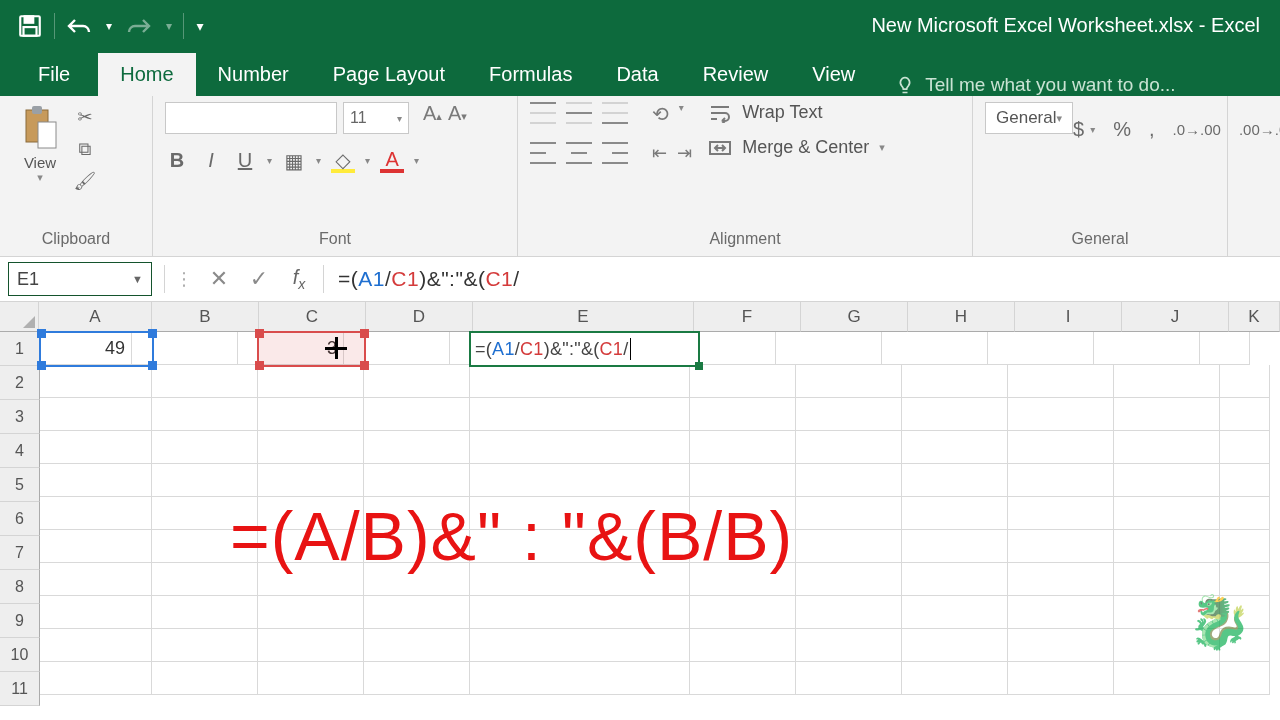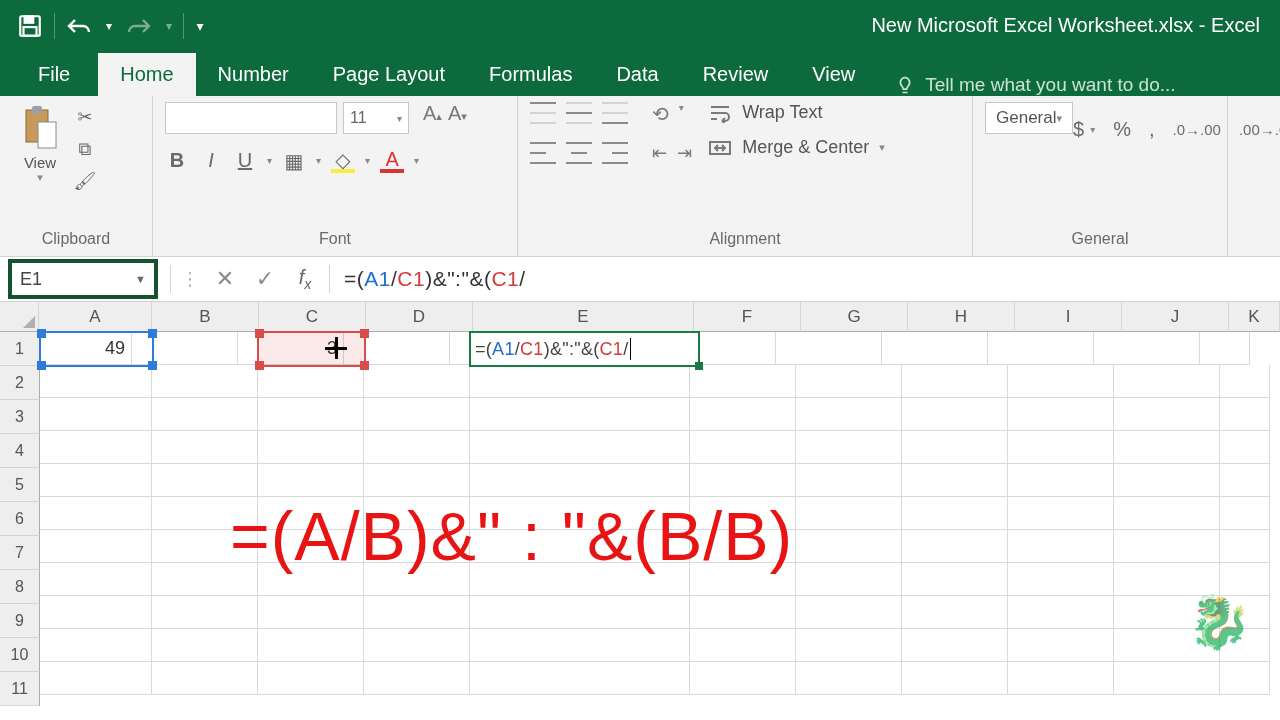--- a/index.html
+++ b/index.html
@@ -38,21 +38,21 @@
 .alignrow{display:flex;gap:10px}
 .alignbtn{width:26px;height:22px;display:flex;flex-direction:column;justify-content:space-between}
 .alignbtn span{height:2px;background:#8a8a8a;display:block}
 .mergebox{display:flex;flex-direction:column;justify-content:center;margin-left:16px;gap:14px}
 .wrap,.merge{display:flex;align-items:center;color:#555;font-size:18px;gap:10px}
 
 .numfmt{width:195px;height:30px;border:1px solid #c8c8c8;background:#fff;display:flex;align-items:center;padding:0 10px;justify-content:space-between;color:#555;font-size:17px}
 .numrow2{display:flex;gap:18px;margin-top:16px;color:#6a6a6a;font-size:20px;align-items:center}
 
 .fbar{height:44px;border-bottom:1px solid #d4d4d4;display:flex;align-items:center;background:#fff}
-.namebox{width:126px;height:32px;border:4px solid #14532d;margin:0 8px 0 8px;display:flex;align-items:center;padding:0 8px;font-size:18px;color:#444;justify-content:space-between}
+.namebox{width:126px;height:32px;border:1px solid #14532d;margin:0 8px 0 8px;display:flex;align-items:center;padding:0 8px;font-size:18px;color:#444;justify-content:space-between}
 .namebox .arr{font-size:11px;color:#666}
 .fbar-sep{width:1px;height:28px;background:#d4d4d4;margin:0 4px}
 .fbar-dots{color:#aaa;font-size:18px;padding:0 6px}
 .fbar-btn{width:40px;text-align:center;color:#8a8a8a;font-size:22px}
 .fx{width:40px;text-align:center;color:#666;font-style:italic;font-size:20px}
 .formula-input{flex:1;font-size:21px;padding-left:10px;color:#333;letter-spacing:.5px}
 .formula-input .r-a1{color:#1f6fd0}
 .formula-input .r-c1{color:#d43b3b}
 
 .grid{position:relative}

